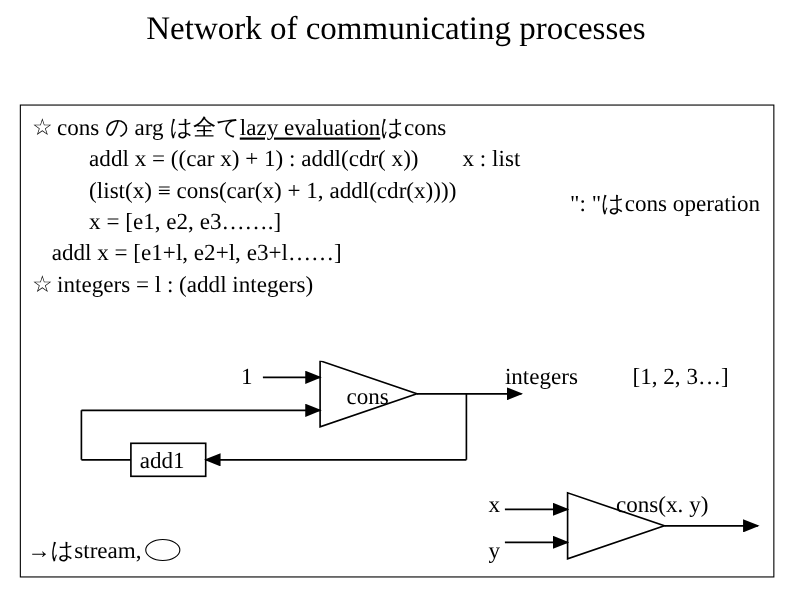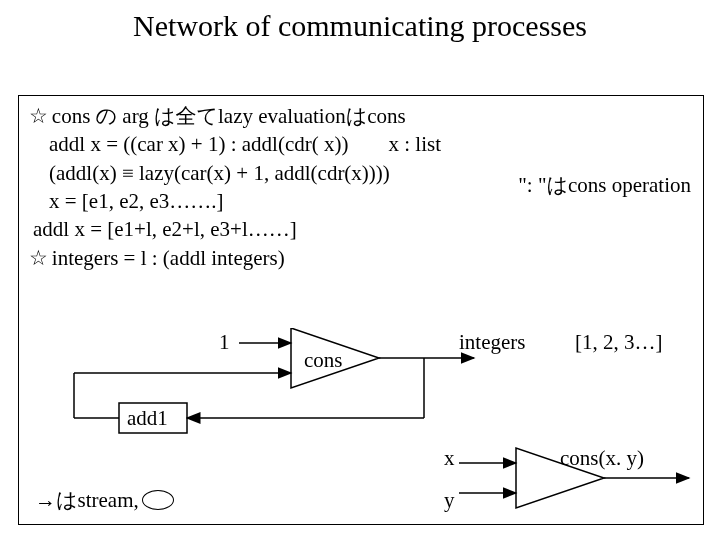--- a/index.html
+++ b/index.html
@@ -2,22 +2,22 @@
 <html><head>
 <meta charset="utf-8">
 <style>
 body{margin:0;font-family:"Times New Roman",serif;background:#fff;color:#000}
 .slide{width:720px;height:540px;position:relative;box-sizing:border-box}
 .title{font-size:30px;text-align:center;padding:8px 0 0;line-height:1.2}
 .box{position:absolute;left:18px;top:95px;width:684px;height:428px;border:1.5px solid #000}
 .content{font-size:21px;line-height:1.35;padding:6px 10px}
 .row{display:flex;align-items:baseline}
 .star{margin-right:4px}
-.ul{}
-.ind{margin-left:20px}
+.ul{text-decoration:underline}
+.ind{margin-left:52px}
 .floatnote{position:absolute;right:12px;top:75px;font-size:21px}
 .diag{position:absolute;left:0;top:232px;width:684px;height:190px}
 .lbl{position:absolute;font-size:21px}
 .oval{position:absolute;width:30px;height:18px;border:1.5px solid #000;border-radius:50%}
 svg{position:absolute;left:0;top:0}
 </style>
 </head>
 <body>
 
 <div class="slide">
@@ -31,23 +31,23 @@
         <span class="star">☆</span>
         <span>cons の arg は全て </span>
         <span class="ul">lazy evaluation</span>
         <span> はcons</span>
       </div>
       <div class="row ind">
         <span>addl x = ((car x) + 1) : addl(cdr( x))</span>
         <span style="width:40px"></span>
         <span>x : list</span>
       </div>
-      <div class="ind">(addl(x) ≡ lazy(car(x) + 1, addl(cdr(x))))</div>
+      <div class="ind">(list(x) ≡ cons(car(x) + 1, addl(cdr(x))))</div>
       <div class="ind">x = [e1, e2, e3…….]</div>
-      <div style="margin-left:4px">addl x = [e1+l, e2+l, e3+l……]</div>
+      <div style="margin-left:18px">addl x = [e1+l, e2+l, e3+l……]</div>
       <div class="row">
         <span class="star">☆</span>
         <span>integers = l : (addl integers)</span>
       </div>
     </div>
 
     <div class="floatnote">": "はcons operation</div>
 
     <div class="diag">
       <svg width="684" height="196">
@@ -76,27 +76,27 @@
         <line x1="440" y1="135" x2="497" y2="135" stroke="#000" stroke-width="1.5" marker-end="url(#ah)"></line>
 
         <line x1="440" y1="165" x2="497" y2="165" stroke="#000" stroke-width="1.5" marker-end="url(#ah)"></line>
 
         <line x1="585" y1="150" x2="670" y2="150" stroke="#000" stroke-width="1.5" marker-end="url(#ah)"></line>
 
         <rect x="100" y="75" width="68" height="30" fill="none" stroke="#000" stroke-width="1.5"></rect>
       </svg>
 
       <span class="lbl" style="left:200px;top:2px">1</span>
-      <span class="lbl" style="left:285px;top:20px">cons</span>
+      <span class="lbl" style="left:296px;top:20px">cons</span>
       <span class="lbl" style="left:440px;top:2px">integers</span>
       <span class="lbl" style="left:556px;top:2px">[1, 2, 3…]</span>
       <span class="lbl" style="left:108px;top:78px">add1</span>
       <span class="lbl" style="left:425px;top:118px">x</span>
       <span class="lbl" style="left:425px;top:160px">y</span>
       <span class="lbl" style="left:541px;top:118px">cons(x. y)</span>
 
-      <div class="lbl" style="left:16px;top:158px;display:flex;align-items:center">
+      <div class="lbl" style="left:6px;top:158px;display:flex;align-items:center">
         <span>→はstream, </span>
         <span class="oval" style="position:relative;display:inline-block;margin:0 3px"></span>
       </div>
     </div>
   </div>
 </div>
 
 </body></html>

